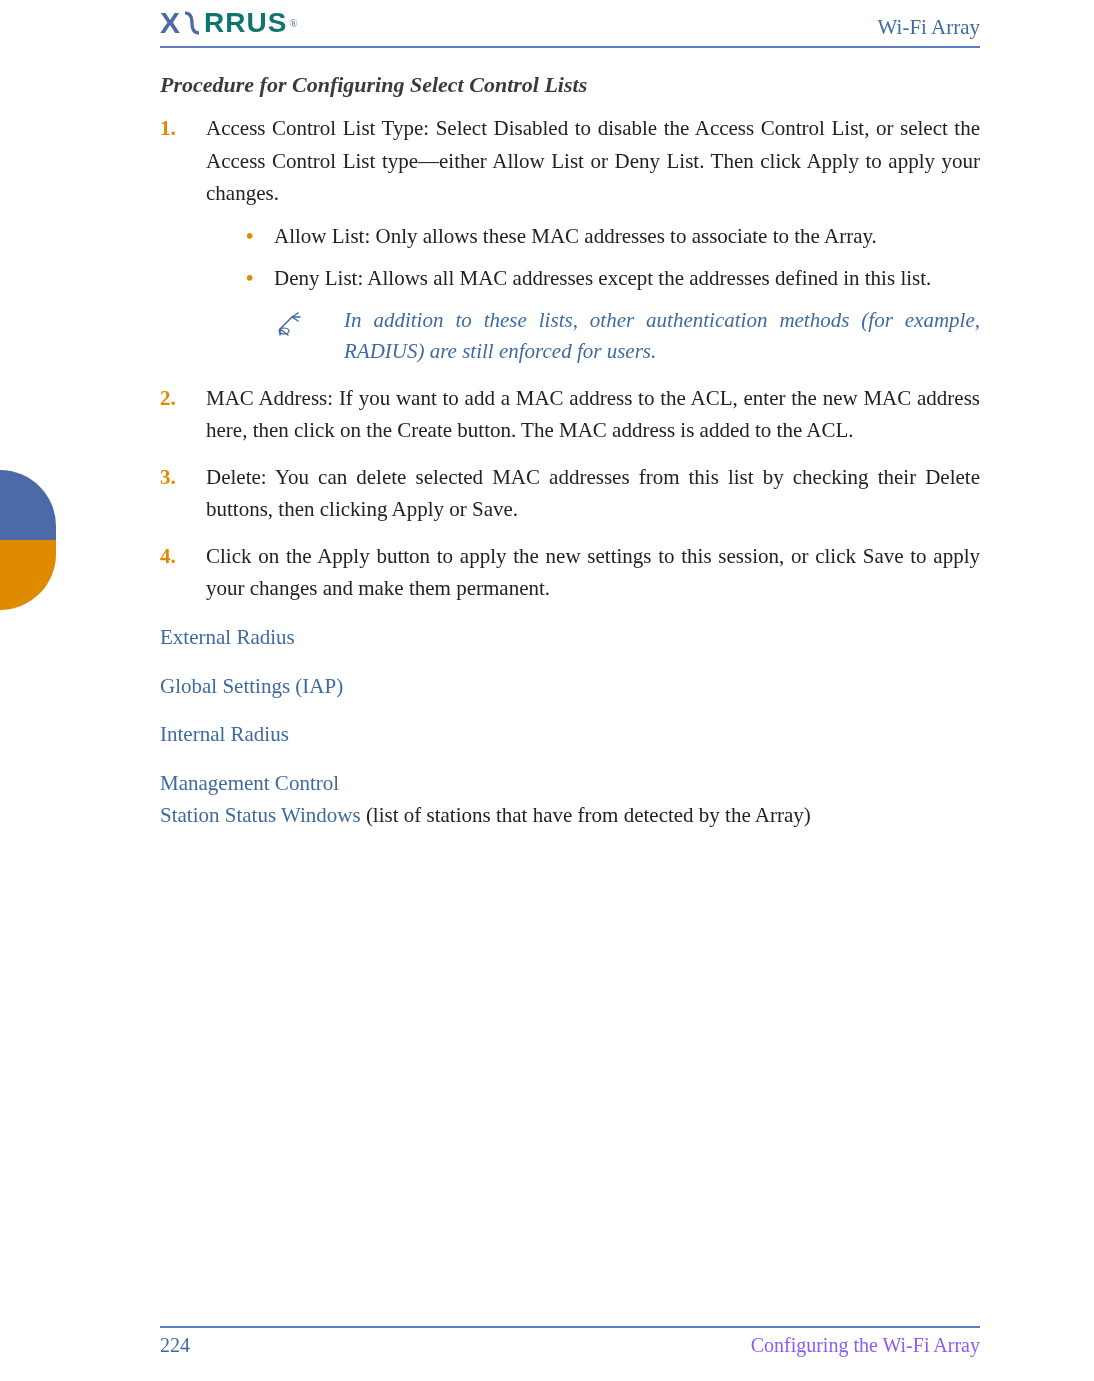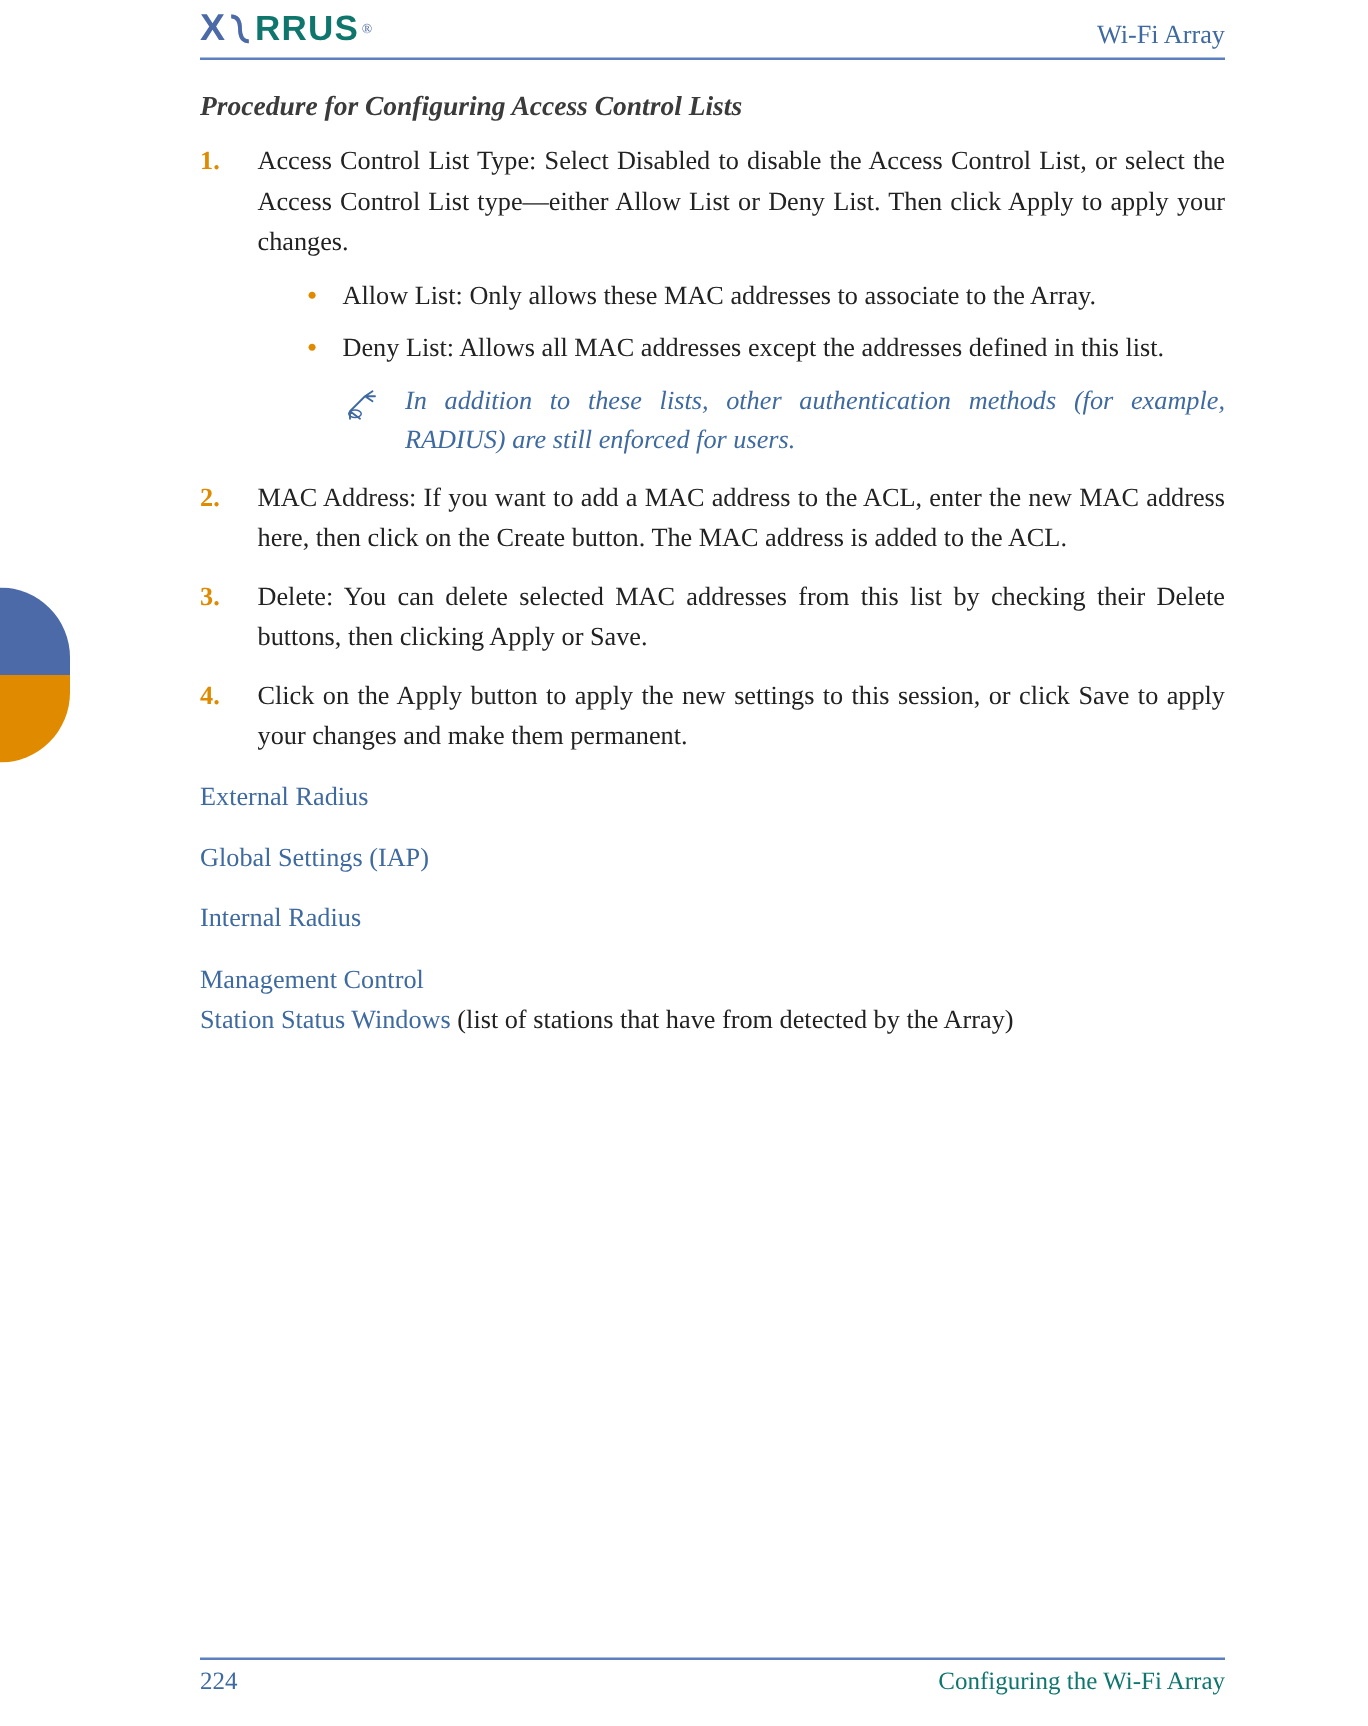--- a/index.html
+++ b/index.html
@@ -94,21 +94,21 @@
   .bullet{
     position:absolute;
     left:0;
     top:0;
     color:#e08a00;
     font-weight:bold;
   }
   .note-row{
     display:flex;
     align-items:flex-start;
-    gap:12px;
+    gap:32px;
     margin:8px 0 10px 72px;
   }
   .note-icon{
     flex:0 0 auto;
     margin-top:4px;
     color:#3f6aa0;
   }
   .note-text{
     font-style:italic;
     color:#3f6aa0;
@@ -138,21 +138,21 @@
     left:160px;
     width:820px;
     bottom:24px;
     border-top:2px solid #5b7fbf;
     display:flex;
     justify-content:space-between;
     padding-top:6px;
     font-size:20px;
   }
   .page-num{color:#3f6aa0;}
-  .page-sec{color:#0f766e;}
+  .page-sec{color:#8b5cf6;}
   .side-tab{
     position:absolute;
     left:0;
     top:470px;
     width:56px;
     height:140px;
     border-top-right-radius:70px;
     border-bottom-right-radius:70px;
     overflow:hidden;
   }
@@ -182,21 +182,21 @@
       <svg width="20" height="26" viewBox="0 0 20 26">
         <path d="M3 3 Q10 3 10 13 Q10 23 17 23" stroke="#4c6aa8" stroke-width="3" fill="none"></path>
         <path d="M7 3 Q14 3 14 13 Q14 23 21 23" stroke="#4c6aa8" stroke-width="3" fill="none" transform="translate(-4,0)" opacity="0.6"></path>
       </svg>
       <span class="logo-text">RRUS</span>
       <span class="logo-reg">®</span>
     </div>
     <div class="top-right">Wi-Fi Array</div>
   </div>
 
-  <div class="section-title">Procedure for Configuring Access Control Lists</div>
+  <div class="section-title">Procedure for Configuring Select Control Lists</div>
 
   <div class="ol">
 
     <div class="li">
       <span class="num">1.</span>
       <b>Access Control List Type:</b><span> Select </span><b>Disabled</b><span> to disable the Access Control List, or select the Access Control List type—either </span><b>Allow List</b><span> or </span><b>Deny List</b><span>. Then click Apply to apply your changes.</span>
 
       <div class="sub-ul">
         <div class="sub-li">
           <span class="bullet">•</span>

